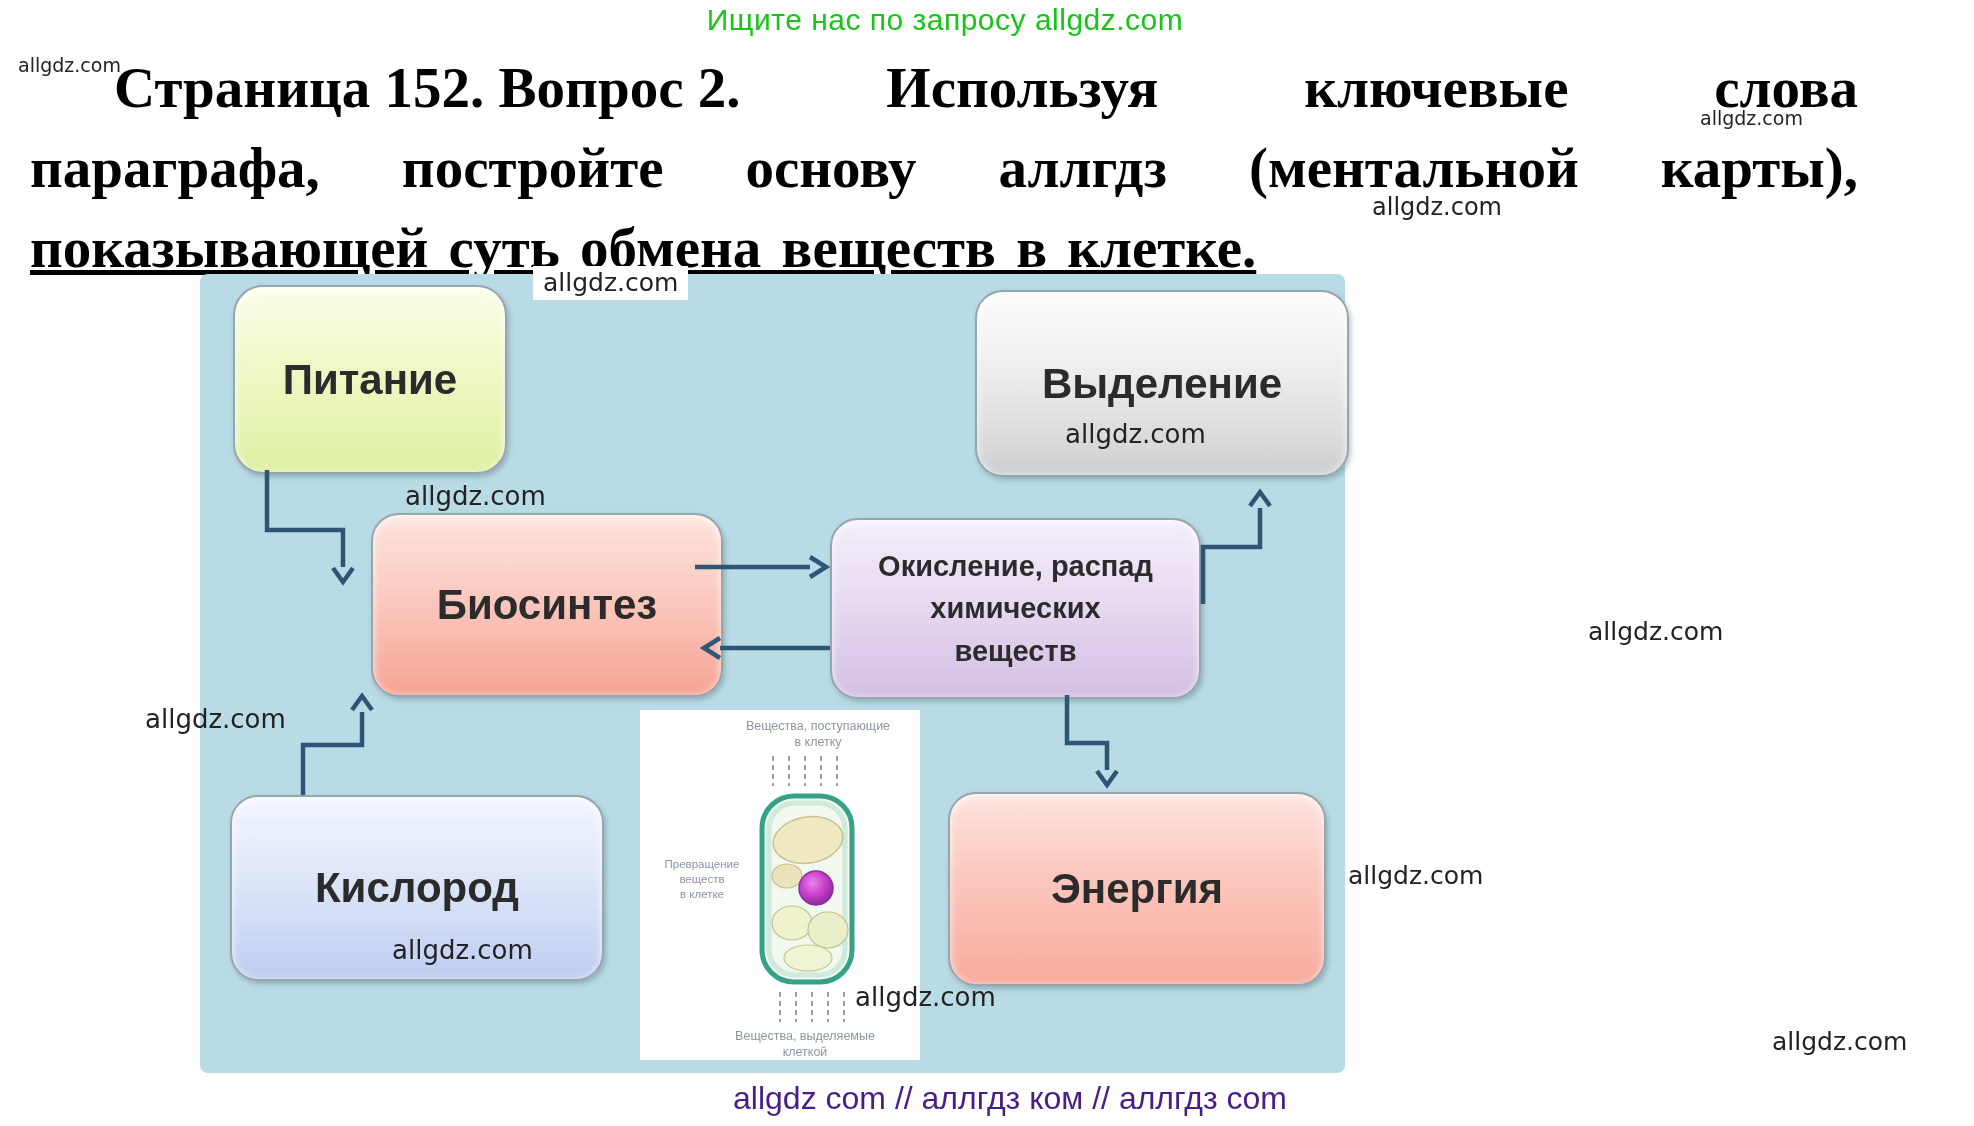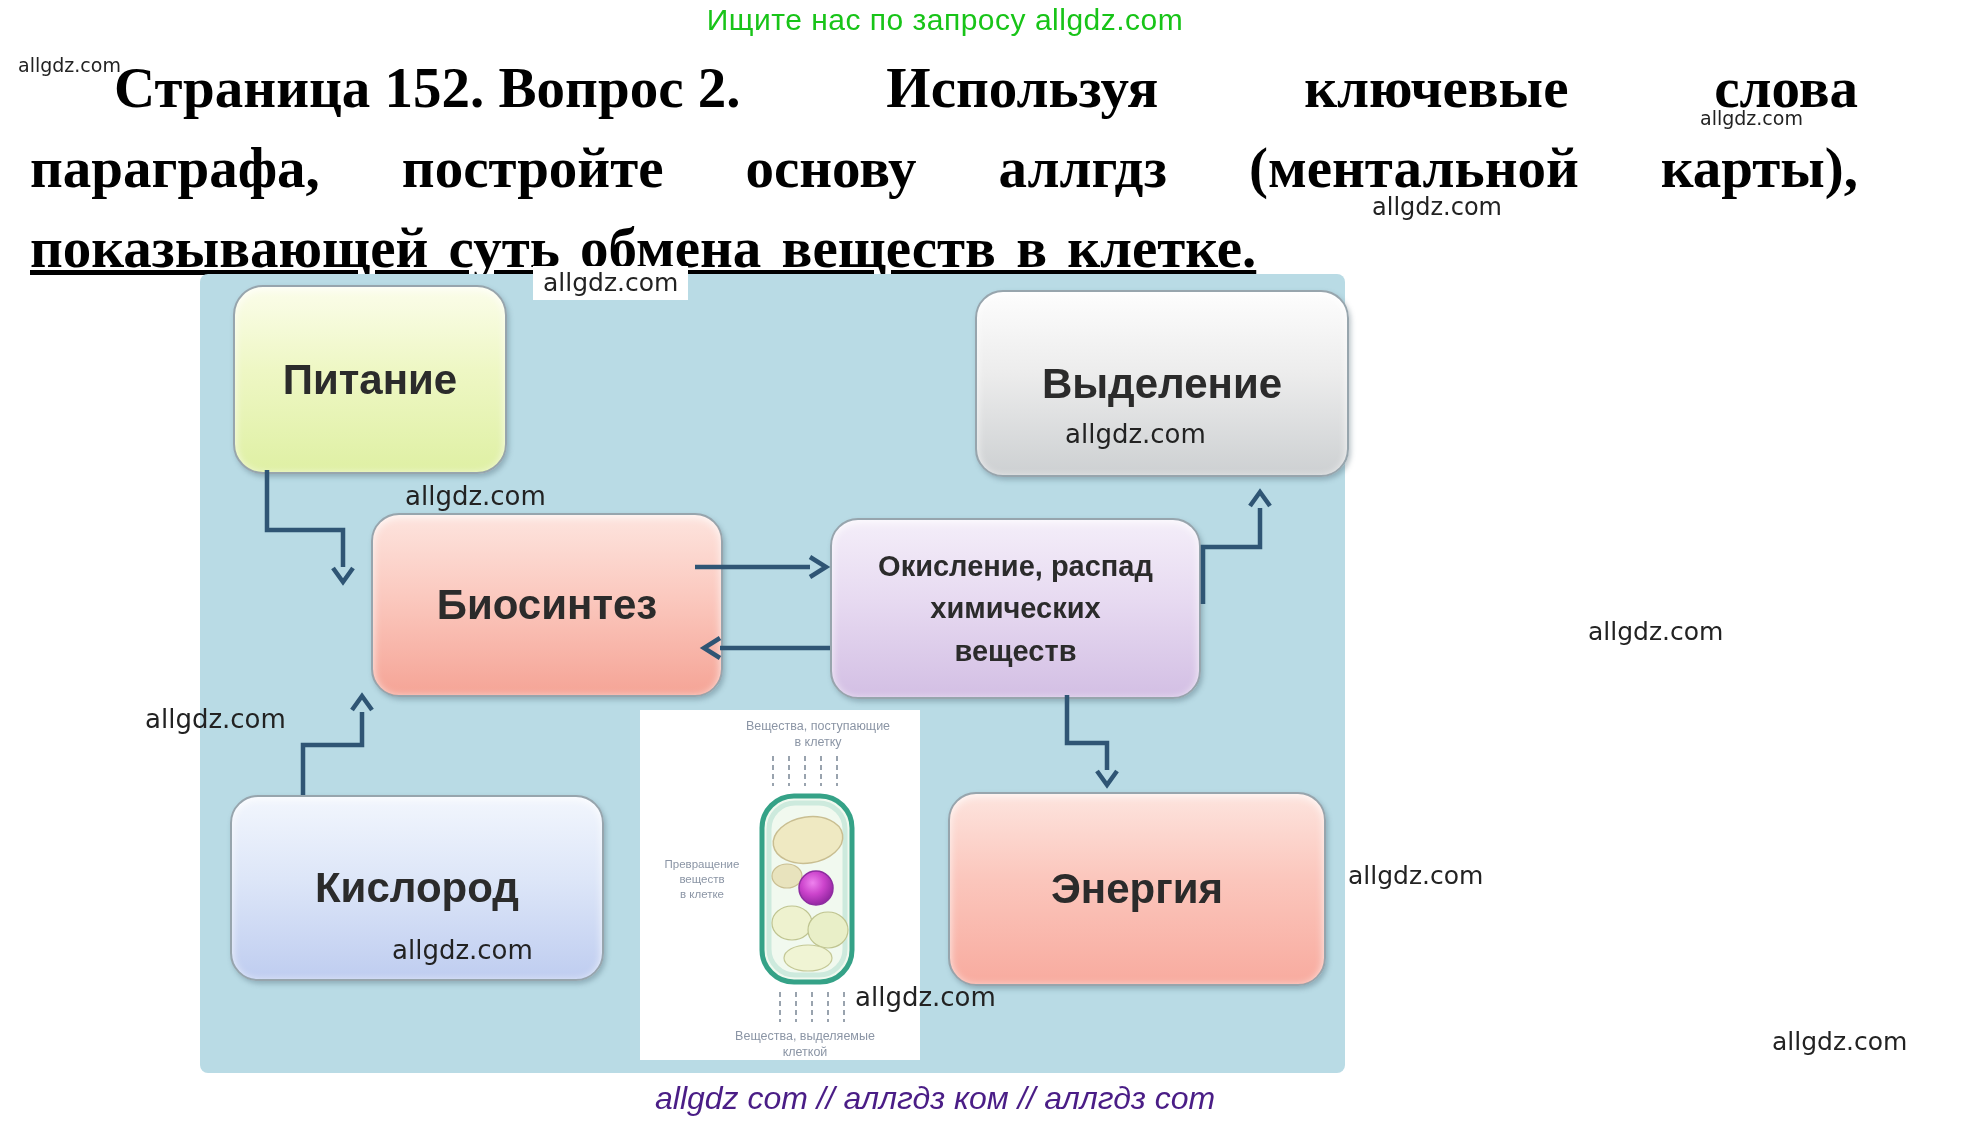--- a/index.html
+++ b/index.html
@@ -50,22 +50,22 @@
   .n-oxygen{left:30px;top:521px;width:370px;height:182px;font-size:42px;
     background:linear-gradient(180deg,#f2f6fd 0%,#dde6f8 45%,#bfcdf0 100%);}
   .n-energy{left:748px;top:518px;width:374px;height:190px;font-size:42px;
     background:linear-gradient(180deg,#fde4de 0%,#fbc6bc 45%,#f8ab9f 100%);}
   .cell-panel{
     position:absolute;left:440px;top:436px;width:280px;height:350px;background:#ffffff;z-index:2;text-align:center;
   }
   .arrows{position:absolute;left:0;top:0;width:1145px;height:799px;z-index:3;pointer-events:none;}
   
   .footer{
-    position:absolute;left:655px;top:1080px;width:710px;
-    color:#4a1d86;font-size:32px;font-weight:500;z-index:2;white-space:nowrap;font-style:italic;
+    position:absolute;left:655px;top:1080px;width:710px;text-align:center;
+    color:#4a1d86;font-size:32px;font-weight:500;z-index:2;white-space:nowrap;
   }
 </style>
 </head>
 <body>
 
 <div class="promo">Ищите нас по запросу allgdz.com</div>
 
 <span class="wm" style="left:18px;top:55px;font-size:19px;">allgdz.com</span>
 <span class="wm" style="left:1700px;top:108px;font-size:19px;">allgdz.com</span>
 <span class="wm" style="left:1372px;top:194px;font-size:24px;">allgdz.com</span>

